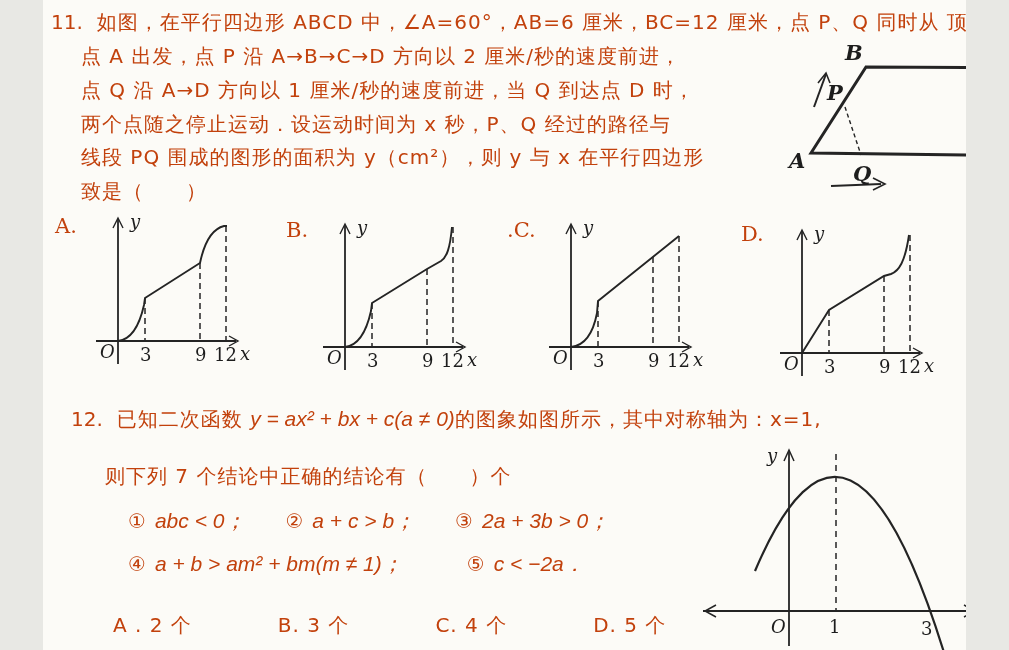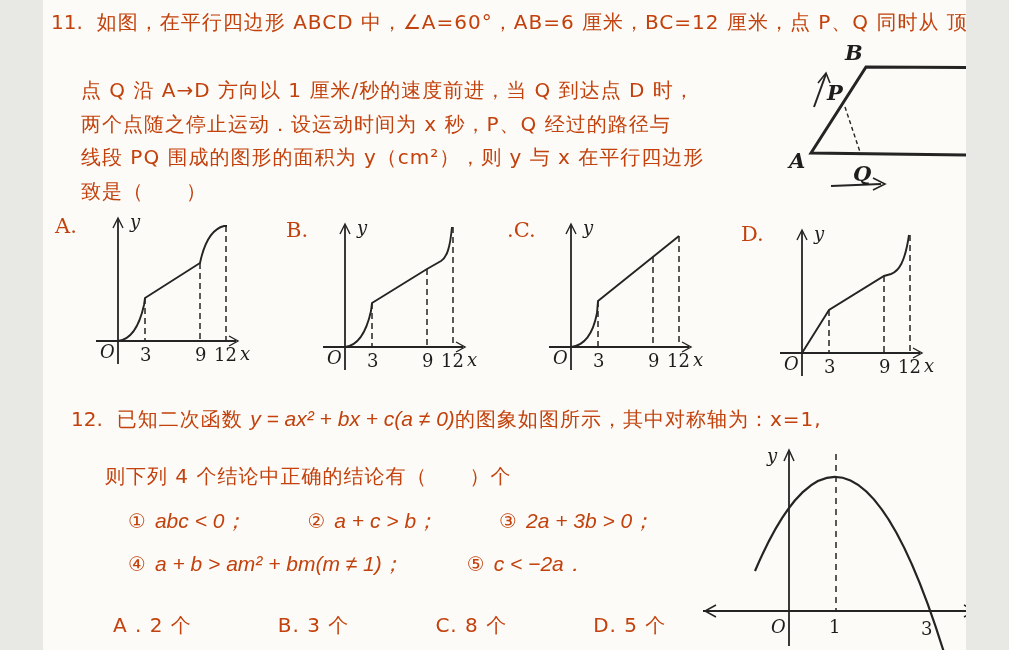--- a/index.html
+++ b/index.html
@@ -24,20 +24,21 @@
   .figlab{font-family:"DejaVu Serif", serif;font-style:italic;font-size:21px;font-weight:bold;}
 </style>
 </head>
 <body>
 
 <div class="page">
 
   <div class="t" style="left:8px;top:9px">
     <span class="qnum">11.</span><span>如图，在平行四边形 ABCD 中，∠A=60°，AB=6 厘米，BC=12 厘米，点 P、Q 同时从 顶</span>
   </div>
+  <div class="t" style="left:38px;top:43px">点 A 出发，点 P 沿 A→B→C→D 方向以 2 厘米/秒的速度前进，</div>
   <div class="t" style="left:38px;top:77px">点 Q 沿 A→D 方向以 1 厘米/秒的速度前进，当 Q 到达点 D 时，</div>
   <div class="t" style="left:38px;top:111px">两个点随之停止运动．设运动时间为 x 秒，P、Q 经过的路径与</div>
   <div class="t" style="left:38px;top:144px">线段 PQ 围成的图形的面积为 y（cm²），则 y 与 x 在平行四边形</div>
   <div class="t" style="left:38px;top:178px">致是（　　）</div>
 
   <svg style="left:740px;top:40px" width="269" height="158" viewBox="0 0 269 158">
     <path class="stroke" d="M28,113 L83,27 L252,28 L189,115 Z" stroke-width="3"></path>
     <path class="stroke" d="M62,67 L78,115" stroke-width="1.4" stroke-dasharray="4 3"></path>
 
     <path class="stroke" d="M31,67 L43,34" stroke-width="2"></path>
@@ -122,23 +123,23 @@
     <text class="axlab" x="152" y="154">x</text>
     <text class="tick" x="52" y="155">3</text>
     <text class="tick" x="107" y="155">9</text>
     <text class="tick" x="126" y="155">12</text>
   </svg>
 
   <div class="t" style="left:28px;top:406px">
     <span class="qnum">12.</span><span>已知二次函数</span>
     <span class="fx">y = ax² + bx + c(a ≠ 0)</span><span>的图象如图所示，其中对称轴为：x=1,</span>
   </div>
-  <div class="t" style="left:62px;top:463px">则下列 4 个结论中正确的结论有（　　）个</div>
+  <div class="t" style="left:62px;top:463px">则下列 7 个结论中正确的结论有（　　）个</div>
 
-  <div class="row" style="left:85px;top:507px;gap:62px">
+  <div class="row" style="left:85px;top:507px;gap:40px">
     <span class="st">
       <span class="mk">①</span><span class="fx">abc &lt; 0；</span>
     </span>
     <span class="st">
       <span class="mk">②</span><span class="fx">a + c &gt; b；</span>
     </span>
     <span class="st">
       <span class="mk">③</span><span class="fx">2a + 3b &gt; 0；</span>
     </span>
   </div>
@@ -148,21 +149,21 @@
       <span class="mk">④</span><span class="fx">a + b &gt; am² + bm(m ≠ 1)；</span>
     </span>
     <span class="st">
       <span class="mk">⑤</span><span class="fx">c &lt; −2a．</span>
     </span>
   </div>
 
   <div class="row" style="left:70px;top:612px;gap:86px">
     <span class="choice">A . 2 个</span>
     <span class="choice">B. 3 个</span>
-    <span class="choice">C. 8 个</span>
+    <span class="choice">C. 4 个</span>
     <span class="choice">D. 5 个</span>
   </div>
 
   <svg style="left:640px;top:440px" width="369" height="210" viewBox="0 0 369 210">
     <path class="stroke" d="M20,171 L292,171" stroke-width="2"></path>
     <path class="stroke" d="M281,165 L292,171 L281,177" stroke-width="1.5"></path>
     <path class="stroke" d="M33,165 L22,171 L33,177" stroke-width="1.5"></path>
     <path class="stroke" d="M106,206 L106,12" stroke-width="1.8"></path>
     <path class="stroke" d="M101,21 L106,10 L111,21" stroke-width="1.5"></path>
     <path class="stroke" d="M153,14 L153,171" stroke-width="1.5" stroke-dasharray="6 5"></path>

